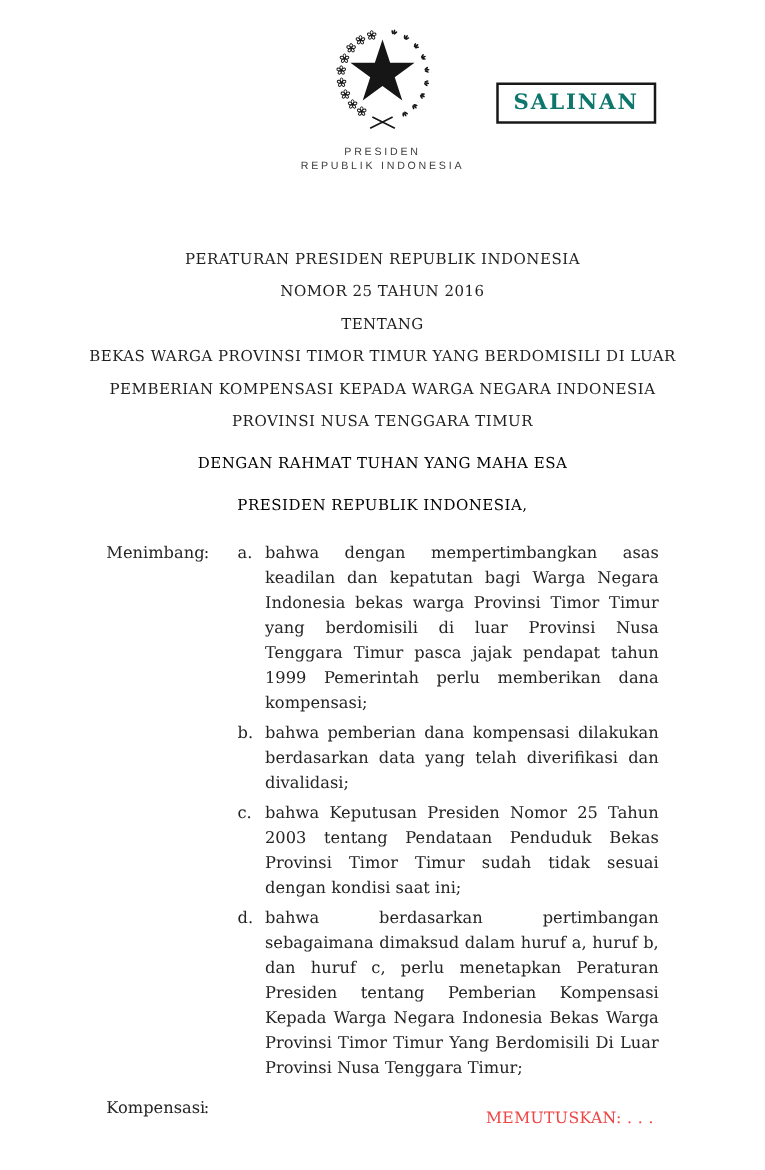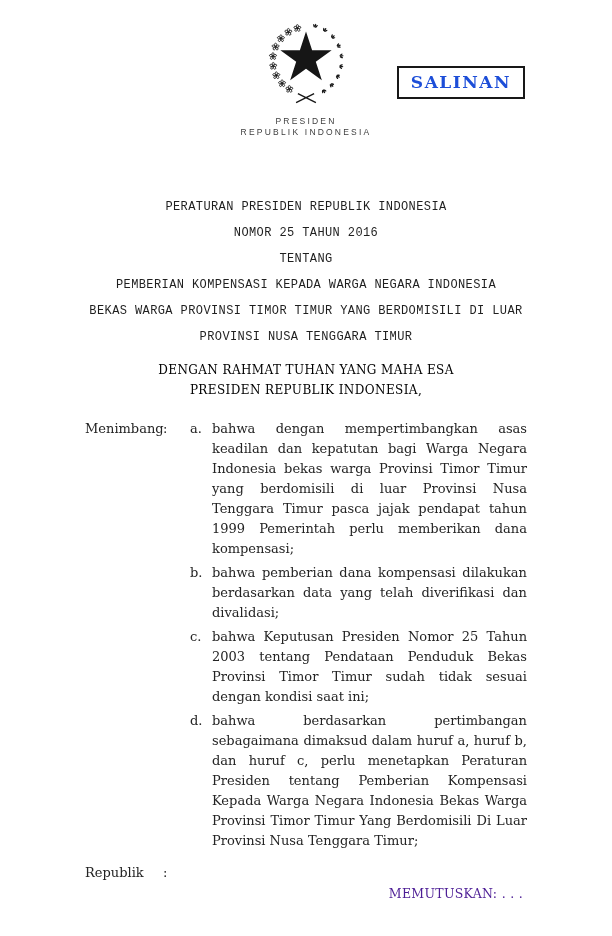--- a/index.html
+++ b/index.html
@@ -9,56 +9,55 @@
     color: #222222;
     font-family: "DejaVu Serif", serif;
     position: relative;
     overflow: hidden;
   }
   .stamp {
     position: absolute; top: 66px; right: 87px;
     border: 2px solid #181818;
     padding: 4px 12px 5px 12px;
     font-size: 17px; font-weight: bold; letter-spacing: 1.5px;
-    color: #1d4ed8;
+    color: #0f766e;
   }
   .letterhead { padding-top: 18px; text-align: center; }
   .emblem { display: block; margin: 0 auto; }
   .cap {
     font-family: "Liberation Sans", sans-serif;
     font-size: 8.5px; letter-spacing: 2.2px;
     color: #3d3d3d; line-height: 11px;
   }
   .cap.first { margin-top: 8px; }
   .title-block {
     margin-top: 56px; text-align: center;
     font-size: 12px; line-height: 26px; letter-spacing: 0.4px;
     color: #1f1f1f;
-    font-family: Liberation Mono, monospace;
   }
   .center-line {
     text-align: center; font-size: 12px; letter-spacing: 0.4px;
     line-height: 16px; color: #000000;
   }
   .invocation { margin-top: 12px; }
-  .authority { margin-top: 4px; }
+  .authority { margin-top: 18px; }
   .preamble { margin-top: 21px; padding: 0 85px; }
   .row { display: flex; font-size: 13px; line-height: 20px; color: #242424; }
   .row .lbl { width: 78px; flex: none; }
   .row .col { width: 27px; flex: none; }
   .row .bdy { flex: 1; }
   .item { display: flex; }
   .item + .item { margin-top: 4px; }
   .item .mk { width: 22px; flex: none; }
   .item .tx { flex: 1; text-align: justify; }
   .recall { margin-top: 12px; }
   .recall .bdy { text-align: justify; }
   .decide {
     position: absolute; top: 886px; right: 89px;
-    font-size: 12.5px; letter-spacing: 0.3px; color: #4c1d95;
+    font-size: 12.5px; letter-spacing: 0.3px; color: #ef4444;
   }
 </style>
 </head>
 <body>
 
 <div class="stamp">SALINAN</div>
 
 <div class="letterhead">
   <svg class="emblem" width="90" height="90" viewBox="0 10 100 100" xmlns="http://www.w3.org/2000/svg">
     <defs>
@@ -100,22 +99,22 @@
     <path d="M41,94 L61,104 M59,94 L39,104" stroke="#161616" stroke-width="1.5" fill="none"></path>
   </svg>
   <div class="cap first">PRESIDEN</div>
   <div class="cap">REPUBLIK INDONESIA</div>
 </div>
 
 <div class="title-block">
   <div>PERATURAN PRESIDEN REPUBLIK INDONESIA</div>
   <div>NOMOR 25 TAHUN 2016</div>
   <div>TENTANG</div>
+  <div>BEKAS WARGA PROVINSI TIMOR TIMUR YANG BERDOMISILI DI LUAR</div>
   <div>PEMBERIAN KOMPENSASI KEPADA WARGA NEGARA INDONESIA</div>
-  <div>BEKAS WARGA PROVINSI TIMOR TIMUR YANG BERDOMISILI DI LUAR</div>
   <div>PROVINSI NUSA TENGGARA TIMUR</div>
 </div>
 
 <div class="center-line invocation">DENGAN RAHMAT TUHAN YANG MAHA ESA</div>
 <div class="center-line authority">PRESIDEN REPUBLIK INDONESIA,</div>
 
 <div class="preamble">
   <div class="row">
     <div class="lbl">Menimbang</div>
     <div class="col">:</div>
@@ -132,18 +131,18 @@
         <div class="mk">c.</div>
         <div class="tx">bahwa Keputusan Presiden Nomor 25 Tahun 2003 tentang Pendataan Penduduk Bekas Provinsi Timor Timur sudah tidak sesuai dengan kondisi saat ini;</div>
       </div>
       <div class="item">
         <div class="mk">d.</div>
         <div class="tx">bahwa berdasarkan pertimbangan sebagaimana dimaksud dalam huruf a, huruf b, dan huruf c, perlu menetapkan Peraturan Presiden tentang Pemberian Kompensasi Kepada Warga Negara Indonesia Bekas Warga Provinsi Timor Timur Yang Berdomisili Di Luar Provinsi Nusa Tenggara Timur;</div>
       </div>
     </div>
   </div>
   <div class="row recall">
-    <div class="lbl">Republik</div>
+    <div class="lbl">Kompensasi</div>
     <div class="col">:</div>
   </div>
 </div>
 
 <div class="decide">MEMUTUSKAN: . . .</div>
 
 </body></html>

